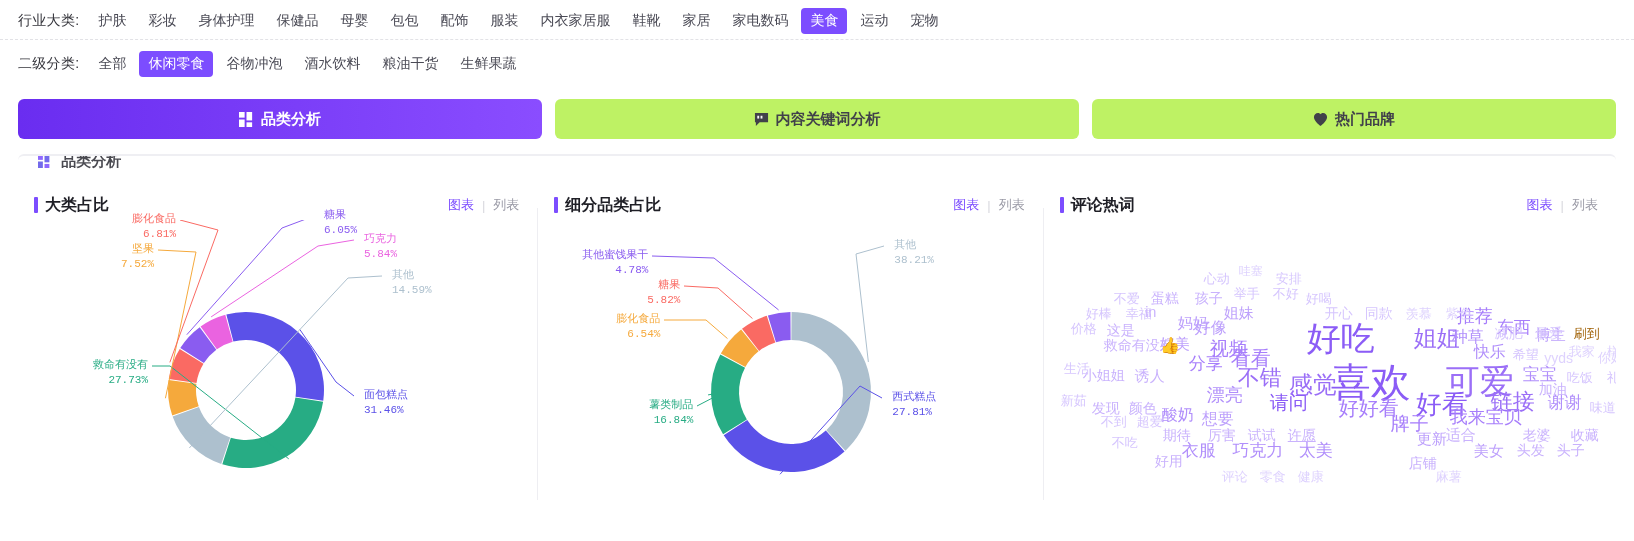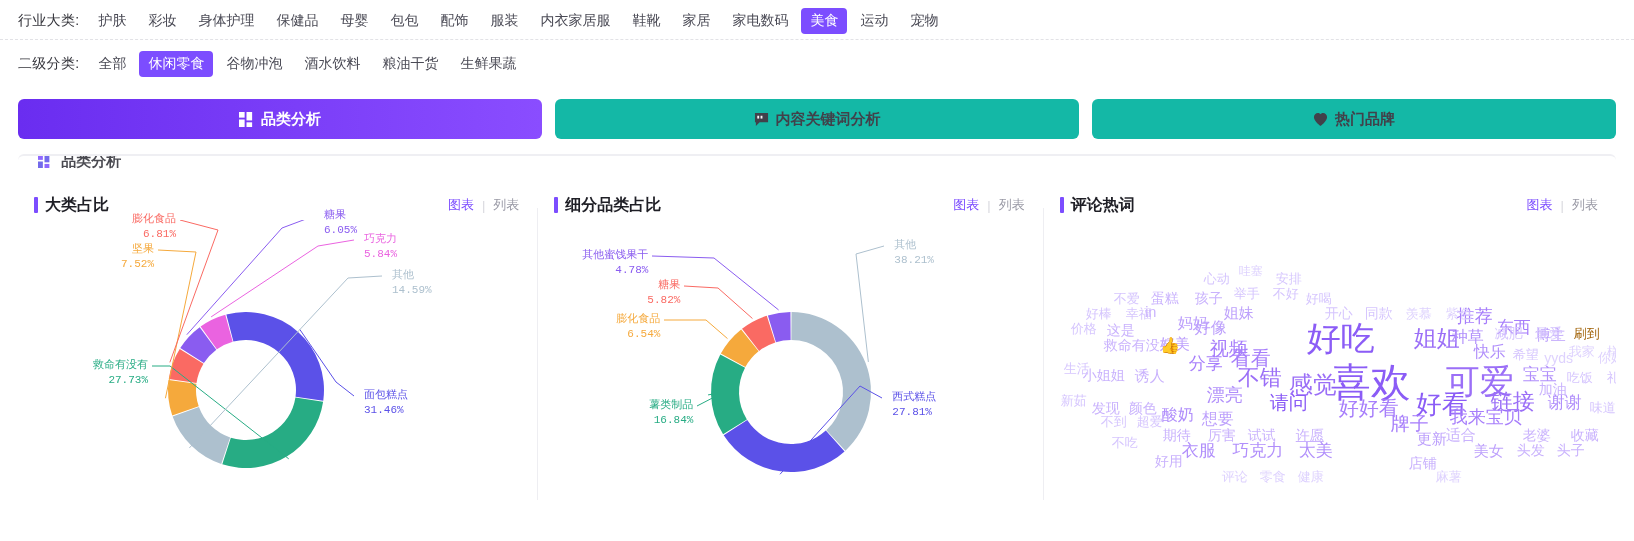--- a/index.html
+++ b/index.html
@@ -30,21 +30,21 @@
   }
   .chip.active { background: #7c4dff; color: #fff; }
 
   
   .tabbar {
     display: flex; gap: 13px;
     padding: 16px 18px 0 18px;
   }
   .tab {
     flex: 1 1 0; height: 40px; border-radius: 6px;
-    background: #14b8a6; color: #41414a;
+    background: #bef264; color: #41414a;
     display: flex; align-items: center; justify-content: center;
     font-size: 15px; font-weight: 700; cursor: pointer; gap: 7px;
   }
   .tab.active {
     background: linear-gradient(90deg,#6a2df0 0%,#8a4dff 100%);
     color: #fff;
   }
   .tab svg { display: block; }
 
   
@@ -372,21 +372,21 @@
             <span class="w" style="left: 445px; top: 230px; font-size: 15px; color: rgb(189, 160, 252);">美女</span>
             <span class="w" style="left: 417px; top: 214px; font-size: 15px; color: rgb(201, 178, 253);">适合</span>
             <span class="w" style="left: 95px; top: 125px; font-size: 14px; color: rgb(201, 178, 253);">救命有没有</span>
             <span class="w" style="left: 106px; top: 155px; font-size: 15px; color: rgb(201, 178, 253);">诱人</span>
             <span class="w" style="left: 60px; top: 155px; font-size: 14px; color: rgb(201, 178, 253);">小姐姐</span>
             <span class="w" style="left: 99px; top: 188px; font-size: 14px; color: rgb(201, 178, 253);">颜色</span>
             <span class="w" style="left: 62px; top: 188px; font-size: 14px; color: rgb(201, 178, 253);">发现</span>
             <span class="w" style="left: 133px; top: 215px; font-size: 14px; color: rgb(201, 178, 253);">期待</span>
             <span class="w" style="left: 178px; top: 215px; font-size: 14px; color: rgb(201, 178, 253);">厉害</span>
             <span class="w" style="left: 218px; top: 215px; font-size: 14px; color: rgb(201, 178, 253);">试试</span>
-            <span class="w" style="left: 266px; top: 215px; font-size: 14px; color: rgb(201, 178, 253); text-decoration: underline;">许愿</span>
+            <span class="w" style="left: 258px; top: 215px; font-size: 14px; color: rgb(201, 178, 253); text-decoration: underline;">许愿</span>
             <span class="w" style="left: 125px; top: 241px; font-size: 14px; color: rgb(201, 178, 253);">好用</span>
             <span class="w" style="left: 81px; top: 222px; font-size: 13px; color: rgb(214, 198, 254);">不吃</span>
             <span class="w" style="left: 70px; top: 201px; font-size: 13px; color: rgb(214, 198, 254);">不到</span>
             <span class="w" style="left: 106px; top: 201px; font-size: 13px; color: rgb(214, 198, 254);">超爱</span>
             <span class="w" style="left: 77px; top: 110px; font-size: 14px; color: rgb(201, 178, 253);">这是</span>
             <span class="w" style="left: 40px; top: 108px; font-size: 13px; color: rgb(214, 198, 254);">价格</span>
             <span class="w" style="left: 33px; top: 148px; font-size: 13px; color: rgb(214, 198, 254);">生活</span>
             <span class="w" style="left: 30px; top: 180px; font-size: 13px; color: rgb(214, 198, 254);">新茹</span>
             <span class="w" style="left: 55px; top: 93px; font-size: 13px; color: rgb(214, 198, 254);">好棒</span>
             <span class="w" style="left: 95px; top: 93px; font-size: 13px; color: rgb(214, 198, 254);">幸福</span>

